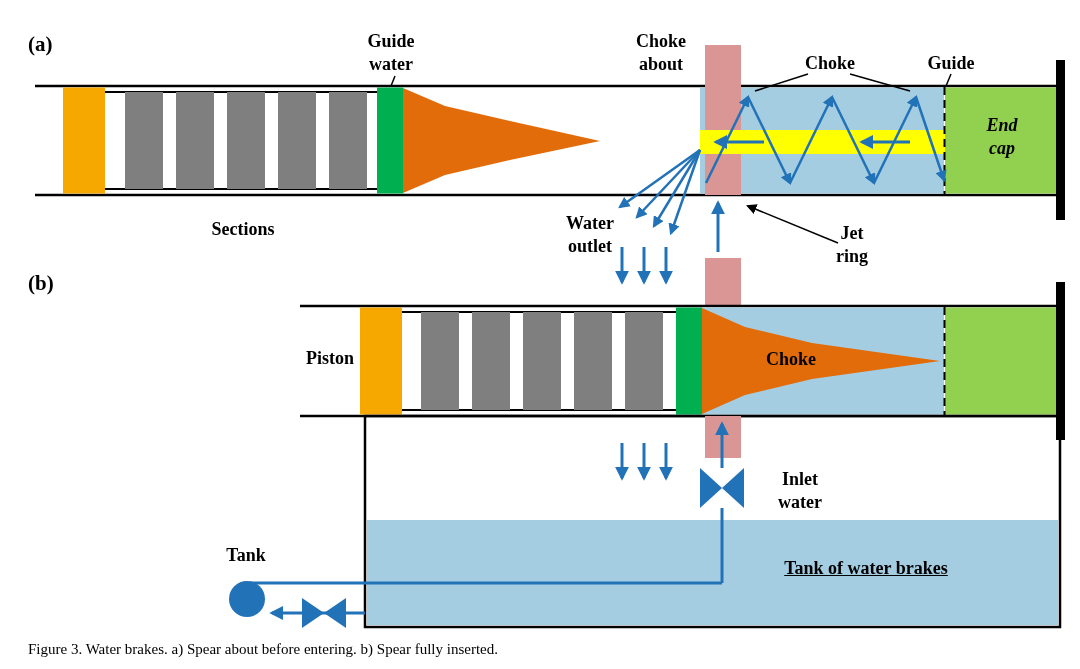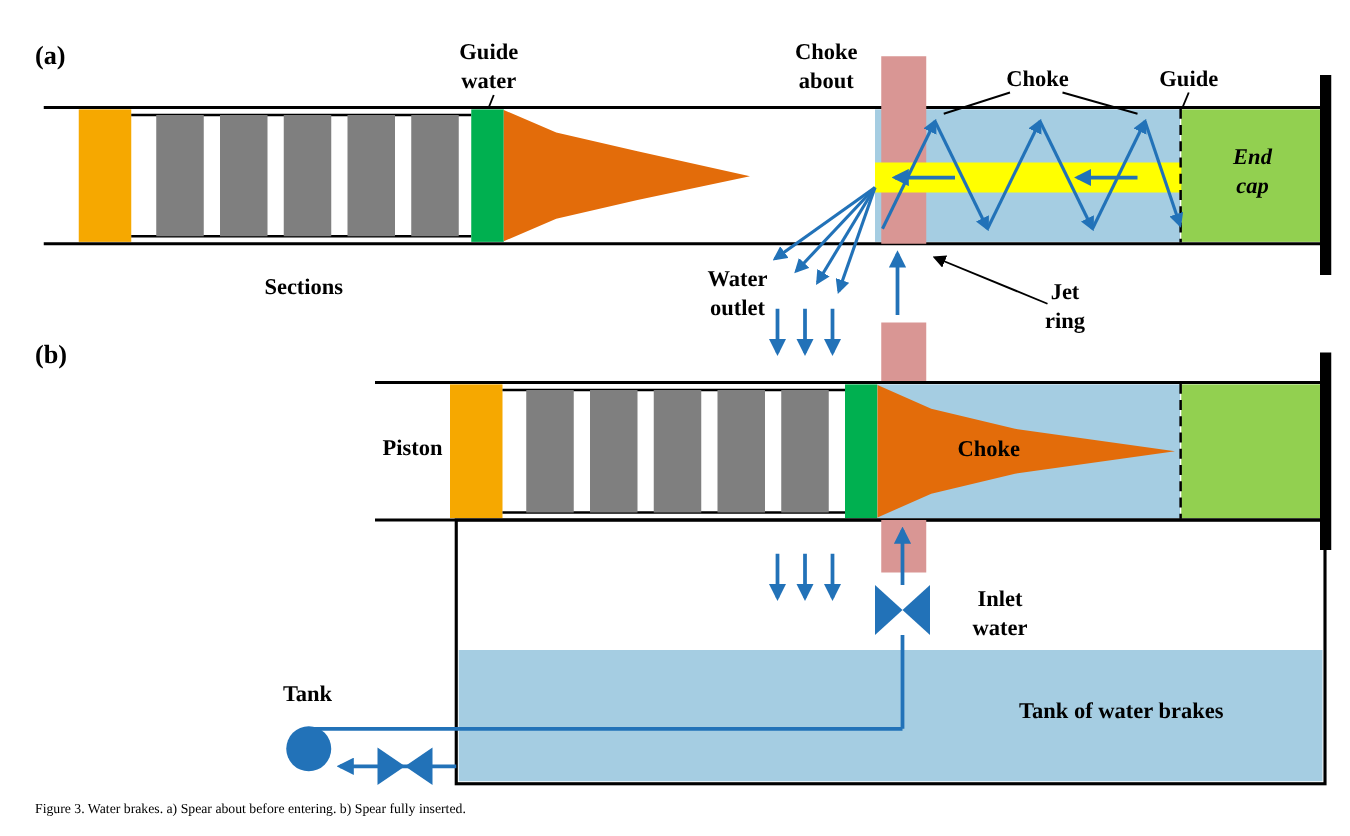--- a/index.html
+++ b/index.html
@@ -38,21 +38,21 @@
     text-align:center;
     line-height:1.25;
     white-space:pre-line;
     transform:translateX(-50%);
   }
   .lbl.left { transform:none; text-align:left; }
   .panel-tag { font-size:21px; }
   .caption {
     position:absolute; left:28px; top:641px;
     font-family:"Liberation Serif", serif;
-    font-size:11px; color:#000; white-space:nowrap;
+    font-size:15px; color:#000; white-space:nowrap;
   }
 </style>
 </head>
 <body>
 
 <div id="fig">
 
   <svg width="1080" height="669" viewBox="0 0 1080 669">
     <defs>
       <marker id="aB" viewBox="0 0 10 10" refX="8" refY="5" markerWidth="4.6" markerHeight="4.6" orient="auto" markerUnits="strokeWidth">
@@ -185,17 +185,17 @@
   <div class="lbl" style="left:590px;  top:212px;">Water
 outlet</div>
   <div class="lbl" style="left:852px;  top:222px;">Jet
 ring</div>
 
   <div class="lbl left panel-tag" style="left:28px; top:270px;">(b)</div>
   <div class="lbl" style="left:330px;  top:347px;">Piston</div>
   <div class="lbl" style="left:791px;  top:348px;">Choke</div>
   <div class="lbl" style="left:800px;  top:468px;">Inlet
 water</div>
-  <div class="lbl" style="left:897px;  top:557px;">Tank of water brakes</div>
+  <div class="lbl" style="left:866px;  top:557px;text-decoration:underline;">Tank of water brakes</div>
   <div class="lbl" style="left:246px;  top:544px;">Tank</div>
 
   <div class="caption">Figure 3. Water brakes. a) Spear about before entering. b) Spear fully inserted.</div>
 </div>
 
 </body></html>

